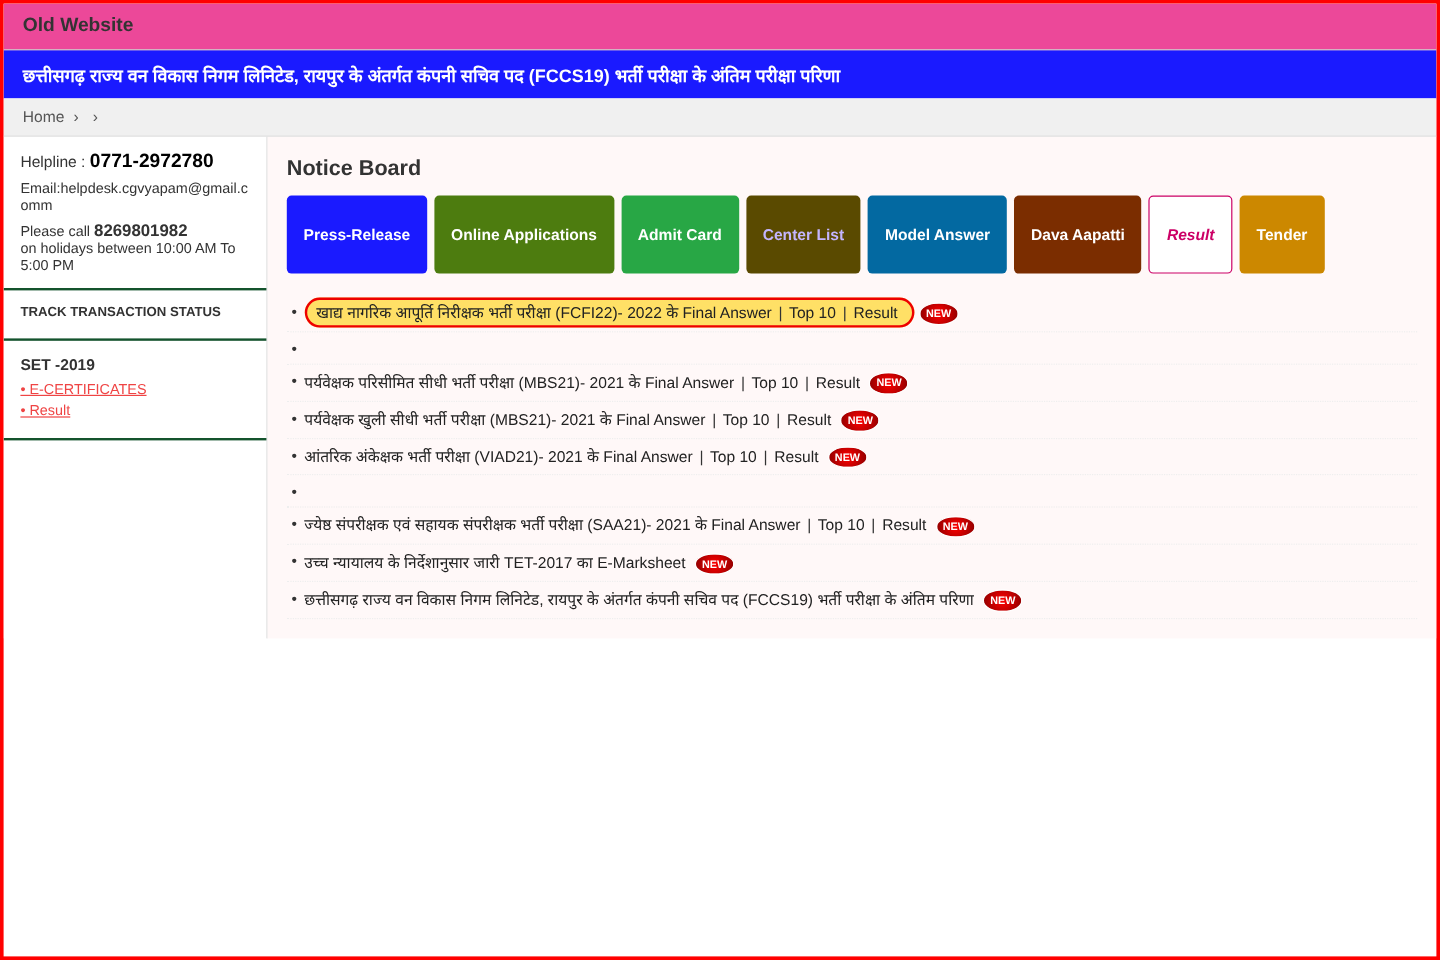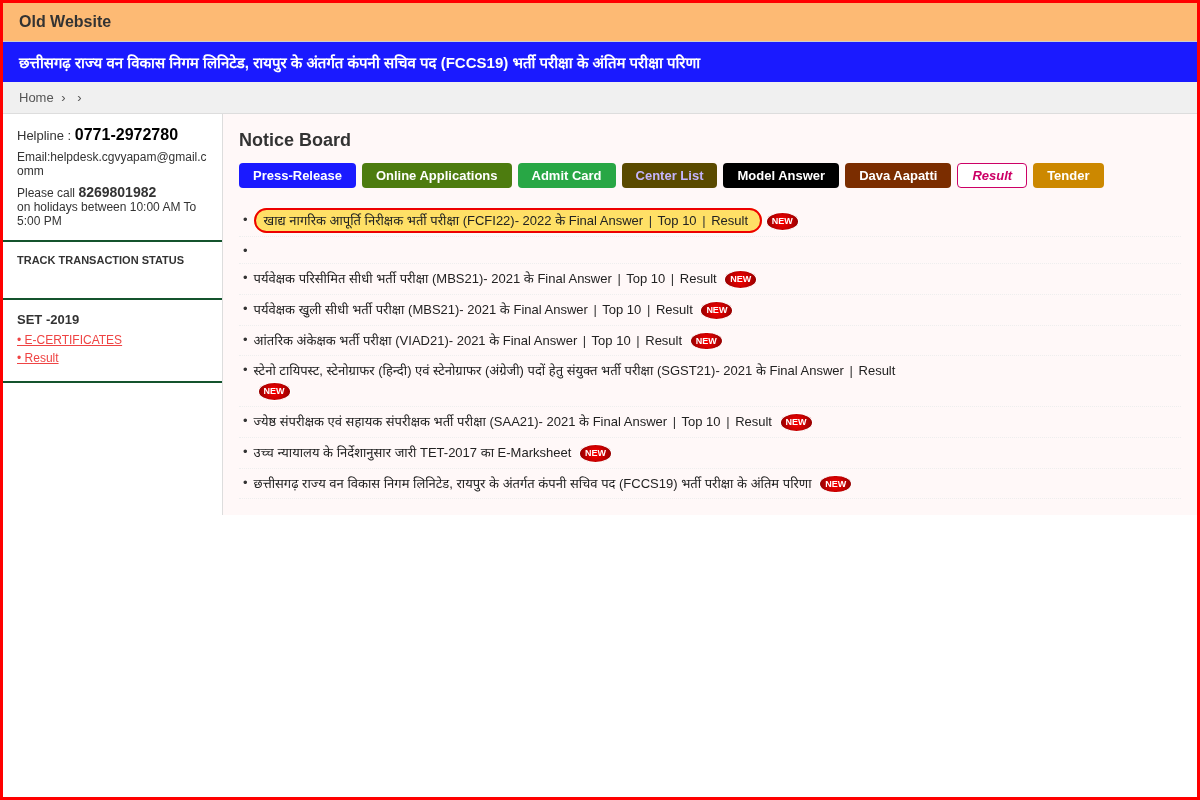--- a/index.html
+++ b/index.html
@@ -1,20 +1,20 @@
 <!DOCTYPE html>
 <html><head>
   <meta charset="utf-8">
   <style>
     * { box-sizing: border-box; margin: 0; padding: 0; }
     body { font-family: Arial, sans-serif; font-size: 13px; background: #fff; border: 3px solid red; width: 1200px; min-height: 800px; overflow-x: hidden; }
 
     
     .top-bar {
-      background: #fdba74;
+      background: #ec4899;
       border-bottom: 1px solid #ccc;
       padding: 10px 16px;
       font-size: 16px;
       font-weight: bold;
       color: #333;
     }
 
     
     .marquee-banner {
       background: #1a1aff;
@@ -86,21 +86,21 @@
     }
     .sidebar-section .call-bold {
       font-weight: bold;
       font-size: 14px;
     }
     .sidebar-section .track-label {
       font-size: 11px;
       font-weight: bold;
       color: #333;
       text-transform: uppercase;
-      margin-bottom: 20px;
+      margin-bottom: 4px;
     }
     .sidebar-section .track-link {
       font-size: 12px;
       color: #28a745;
       text-decoration: underline;
       cursor: pointer;
     }
     .sidebar-section .set-label {
       font-size: 13px;
       font-weight: bold;
@@ -130,33 +130,33 @@
     }
 
     
     .buttons-row {
       display: flex;
       flex-wrap: wrap;
       gap: 6px;
       margin-bottom: 18px;
     }
     .btn-notice {
-      padding: 4px 14px;
+      padding: 24px 14px;
       font-size: 13px;
       font-weight: bold;
       border: none;
       border-radius: 4px;
       cursor: pointer;
       color: #fff;
     }
     .btn-press-release { background: #1a1aff; }
     .btn-online-app { background: #4d7c0f; }
     .btn-admit-card { background: #28a745; }
     .btn-center-list { background: #5a4a00; color: #c4b5fd; }
-    .btn-model-answer { background: #000000; }
+    .btn-model-answer { background: #0369a1; }
     .btn-dava-aapatti { background: #7b2d00; }
     .btn-result { background: #fff; color: #cc0066; border: 1px solid #cc0066; font-style: italic; }
     .btn-tender { background: #cc8800; }
 
     
     .notice-list {
       list-style: none;
       padding: 0;
     }
     .notice-list li {
@@ -301,25 +301,20 @@
       <li>
         <span class="bullet">•</span>
         <span class="notice-text">
           आंतरिक अंकेक्षक भर्ती परीक्षा (VIAD21)- 2021 के Final Answer <span class="pipe">|</span> Top 10 <span class="pipe">|</span> Result
           <span class="new-badge">NEW</span>
         </span>
       </li>
 
       <li>
         <span class="bullet">•</span>
-        <span class="notice-text">
-          स्टेनो टायिपस्ट, स्टेनोग्राफर (हिन्दी) एवं स्टेनोग्राफर (अंग्रेजी) पदों हेतु संयुक्त भर्ती परीक्षा (SGST21)- 2021 के Final Answer <span class="pipe">|</span> Result
-          <br>
-          <span class="new-badge">NEW</span>
-        </span>
       </li>
 
       <li>
         <span class="bullet">•</span>
         <span class="notice-text">
           ज्येष्ठ संपरीक्षक एवं सहायक संपरीक्षक भर्ती परीक्षा (SAA21)- 2021 के Final Answer <span class="pipe">|</span> Top 10 <span class="pipe">|</span> Result
           <span class="new-badge">NEW</span>
         </span>
       </li>
 

